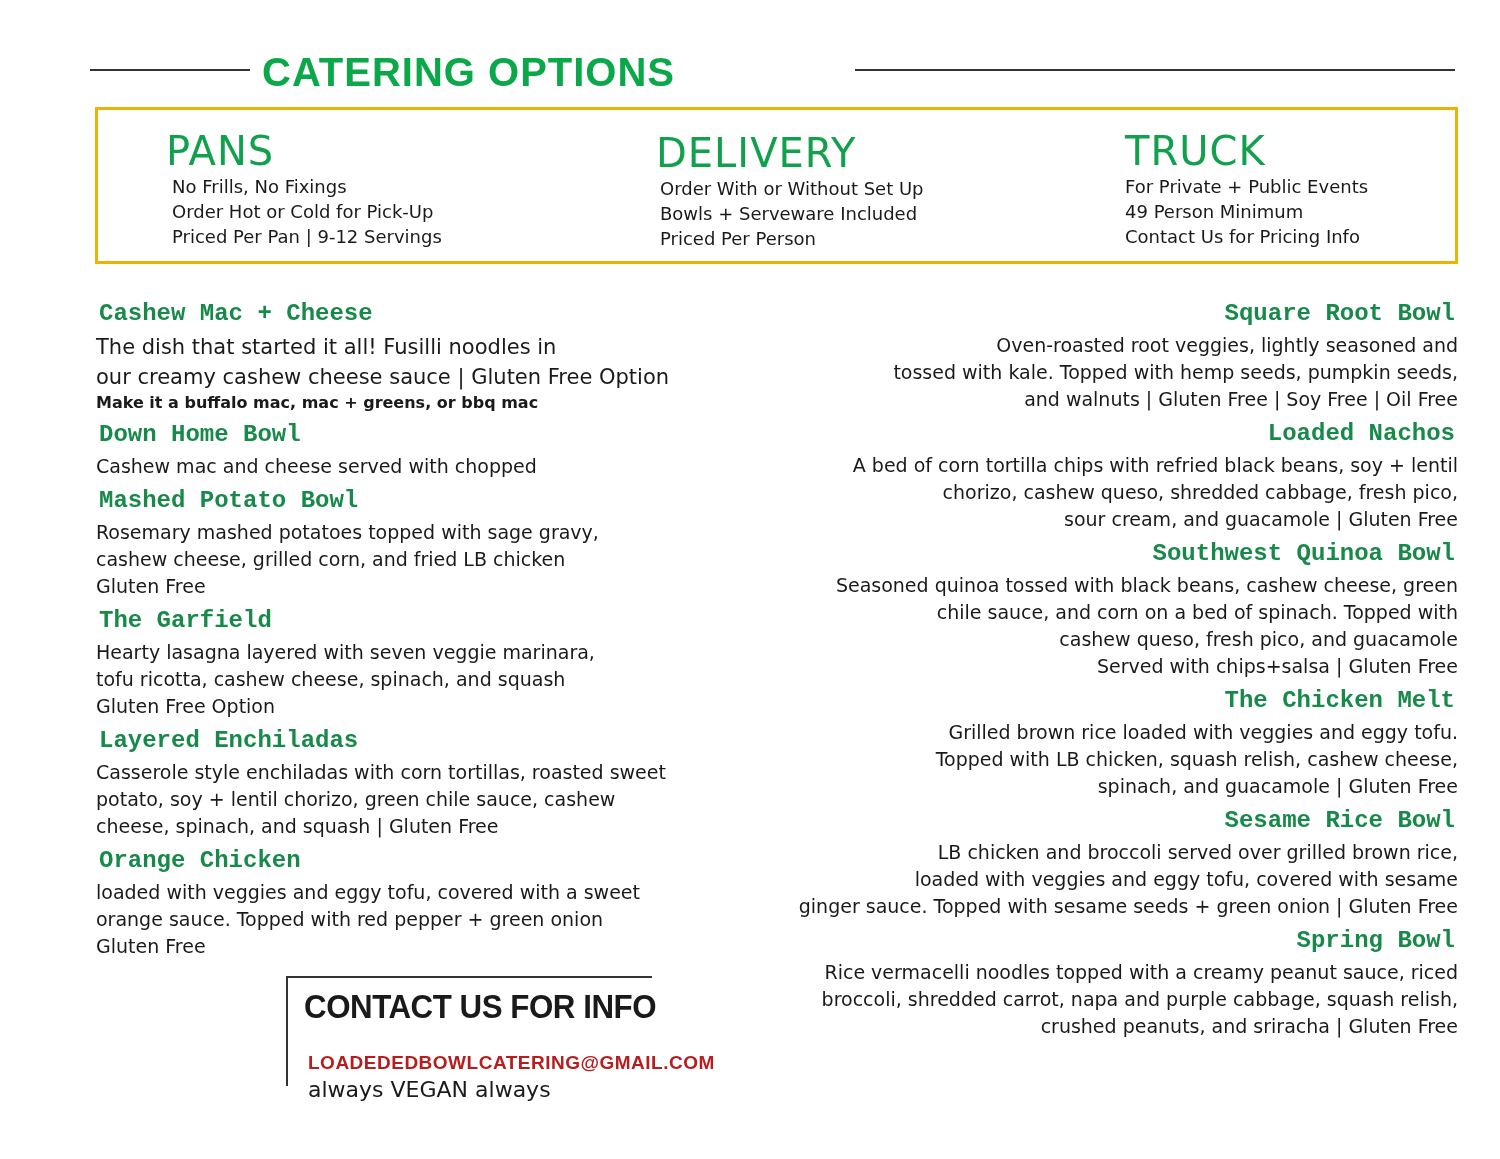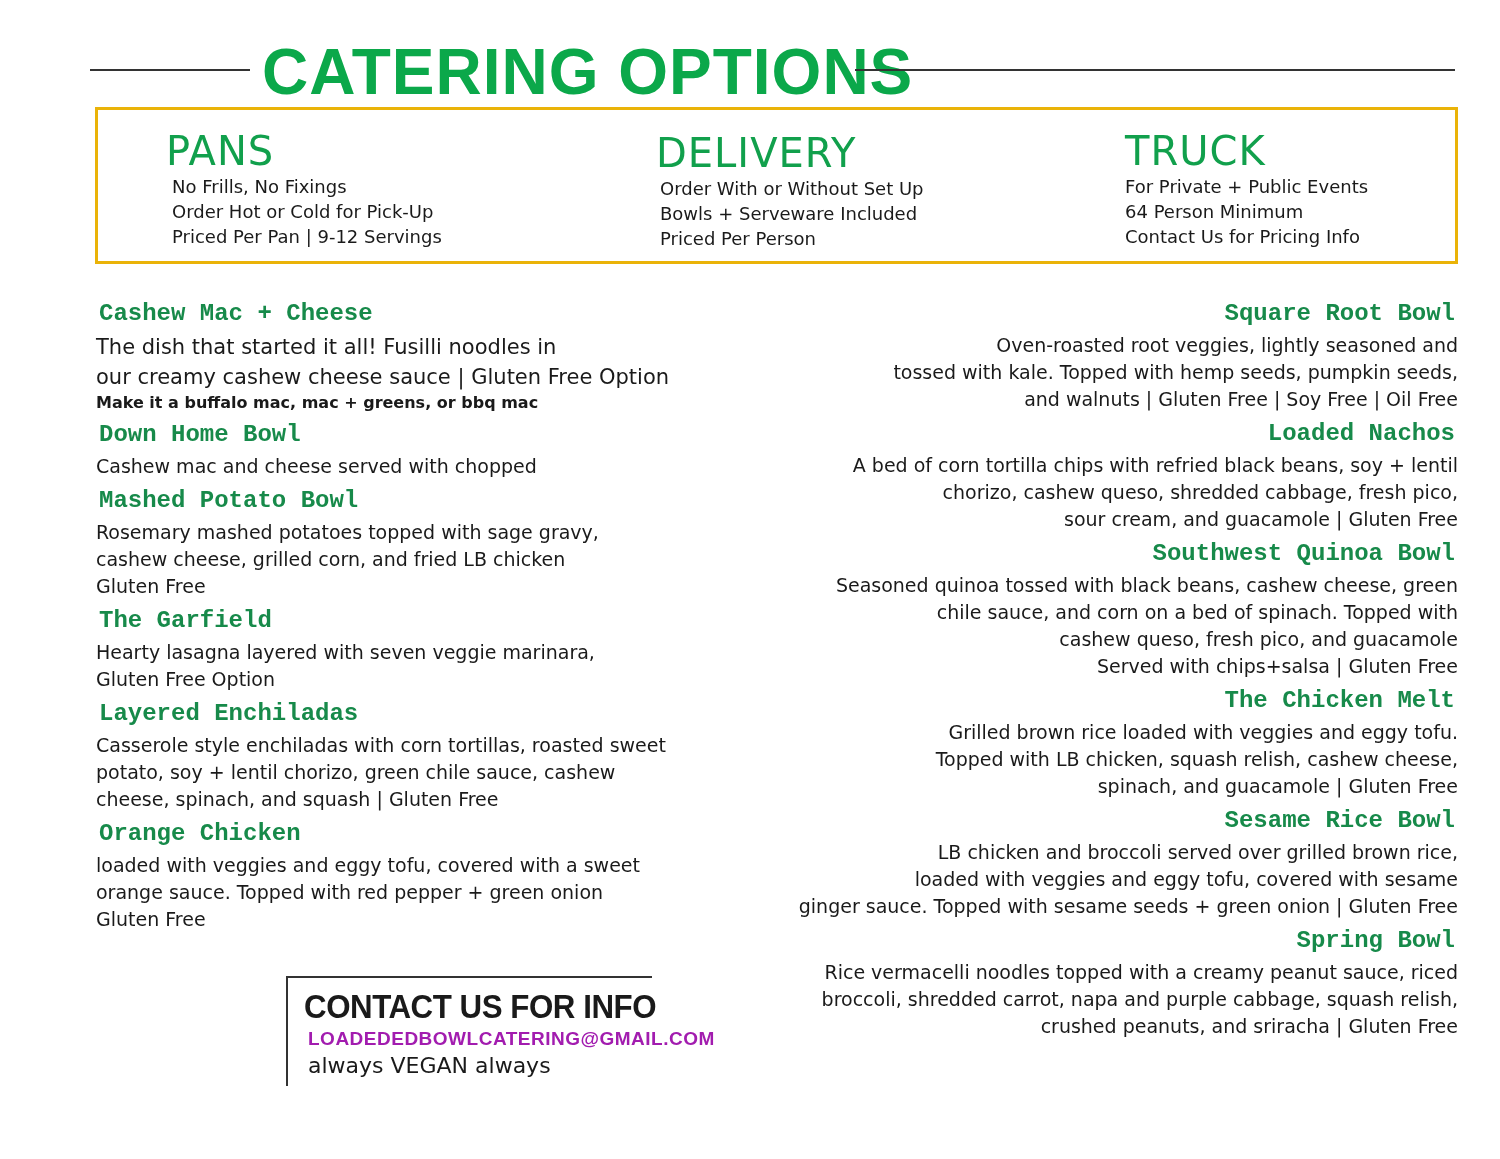--- a/index.html
+++ b/index.html
@@ -4,21 +4,21 @@
 <style>
   html, body { margin: 0; padding: 0; background: #ffffff; }
   body { width: 1500px; height: 1159px; position: relative; overflow: hidden;
          font-family: "DejaVu Sans", sans-serif; color: #1a1a1a; }
 
   .title-row { position: absolute; top: 42px; left: 0; width: 1500px; height: 60px; }
   .title-line { position: absolute; top: 27px; height: 2px; background: #333; }
   .title-line.left { left: 90px; width: 160px; }
   .title-line.right { left: 855px; width: 600px; }
   .title { position: absolute; left: 262px; top: 0; font-family: "Liberation Sans", sans-serif;
-           font-weight: bold; font-size: 64px; letter-spacing: 1px; color: #0ba84a; line-height: 60px; }
+           font-weight: bold; font-size: 40px; letter-spacing: 1px; color: #0ba84a; line-height: 60px; }
 
   .options-box { position: absolute; left: 95px; top: 107px; width: 1363px; height: 157px;
                  border: 3px solid #eab308; box-sizing: border-box; }
   .opt { position: absolute; top: 18px; }
   .opt h2 { margin: 0; font-family: "DejaVu Sans", sans-serif; font-weight: normal;
             font-size: 40px; color: #11a04c; line-height: 46px; letter-spacing: 1px; }
   .opt .line { font-size: 18px; line-height: 25px; color: #1a1a1a; }
   .opt.pans { left: 68px; }
   .opt.pans .lines { padding-left: 6px; }
   .opt.delivery { left: 558px; top: 20px; }
@@ -34,21 +34,21 @@
   .item .desc { font-size: 19px; line-height: 27px; color: #1a1a1a; }
   .item .desc.big { font-size: 21px; line-height: 30px; }
   .item .note { font-weight: bold; font-size: 16px; line-height: 22px; color: #1a1a1a; }
 
   .contact { position: absolute; left: 286px; top: 976px; width: 366px; height: 110px;
              border-left: 2px solid #333; border-top: 2px solid #333; box-sizing: border-box;
              padding-left: 16px; padding-top: 8px; }
   .contact .head { font-family: "Liberation Sans", sans-serif; font-weight: bold; font-size: 34px;
                    line-height: 40px; letter-spacing: -0.5px; color: #1a1a1a; transform: scaleX(0.92); transform-origin: left; white-space: nowrap; }
   .contact .email { font-family: "Liberation Sans", sans-serif; font-weight: bold; font-size: 19px;
-                    color: #a21caf; line-height: 26px; letter-spacing: 0.5px; padding-left: 4px; }
+                    color: #b91c1c; line-height: 26px; letter-spacing: 0.5px; padding-left: 4px; margin-top: 24px; }
   .contact .tag { font-size: 22px; line-height: 28px; color: #1a1a1a; padding-left: 4px; }
 </style>
 </head>
 <body>
 
 <div class="title-row">
   <div class="title-line left"></div>
   <div class="title">CATERING OPTIONS</div>
   <div class="title-line right"></div>
 </div>
@@ -67,21 +67,21 @@
     <div class="lines" style="padding-left:4px">
       <div class="line">Order With or Without Set Up</div>
       <div class="line">Bowls + Serveware Included</div>
       <div class="line">Priced Per Person</div>
     </div>
   </div>
   <div class="opt truck">
     <h2>TRUCK</h2>
     <div class="lines">
       <div class="line">For Private + Public Events</div>
-      <div class="line">64 Person Minimum</div>
+      <div class="line">49 Person Minimum</div>
       <div class="line">Contact Us for Pricing Info</div>
     </div>
   </div>
 </div>
 
 <div class="col left">
   <div class="item">
     <h3>Cashew Mac + Cheese</h3>
     <div class="desc big">The dish that started it all! Fusilli noodles in</div>
     <div class="desc big">our creamy cashew cheese sauce | Gluten Free Option</div>
@@ -93,20 +93,21 @@
   </div>
   <div class="item">
     <h3>Mashed Potato Bowl</h3>
     <div class="desc">Rosemary mashed potatoes topped with sage gravy,</div>
     <div class="desc">cashew cheese, grilled corn, and fried LB chicken</div>
     <div class="desc">Gluten Free</div>
   </div>
   <div class="item">
     <h3>The Garfield</h3>
     <div class="desc">Hearty lasagna layered with seven veggie marinara,</div>
+    <div class="desc">tofu ricotta, cashew cheese, spinach, and squash</div>
     <div class="desc">Gluten Free Option</div>
   </div>
   <div class="item">
     <h3>Layered Enchiladas</h3>
     <div class="desc">Casserole style enchiladas with corn tortillas, roasted sweet</div>
     <div class="desc">potato, soy + lentil chorizo, green chile sauce, cashew</div>
     <div class="desc">cheese, spinach, and squash | Gluten Free</div>
   </div>
   <div class="item">
     <h3>Orange Chicken</h3>

